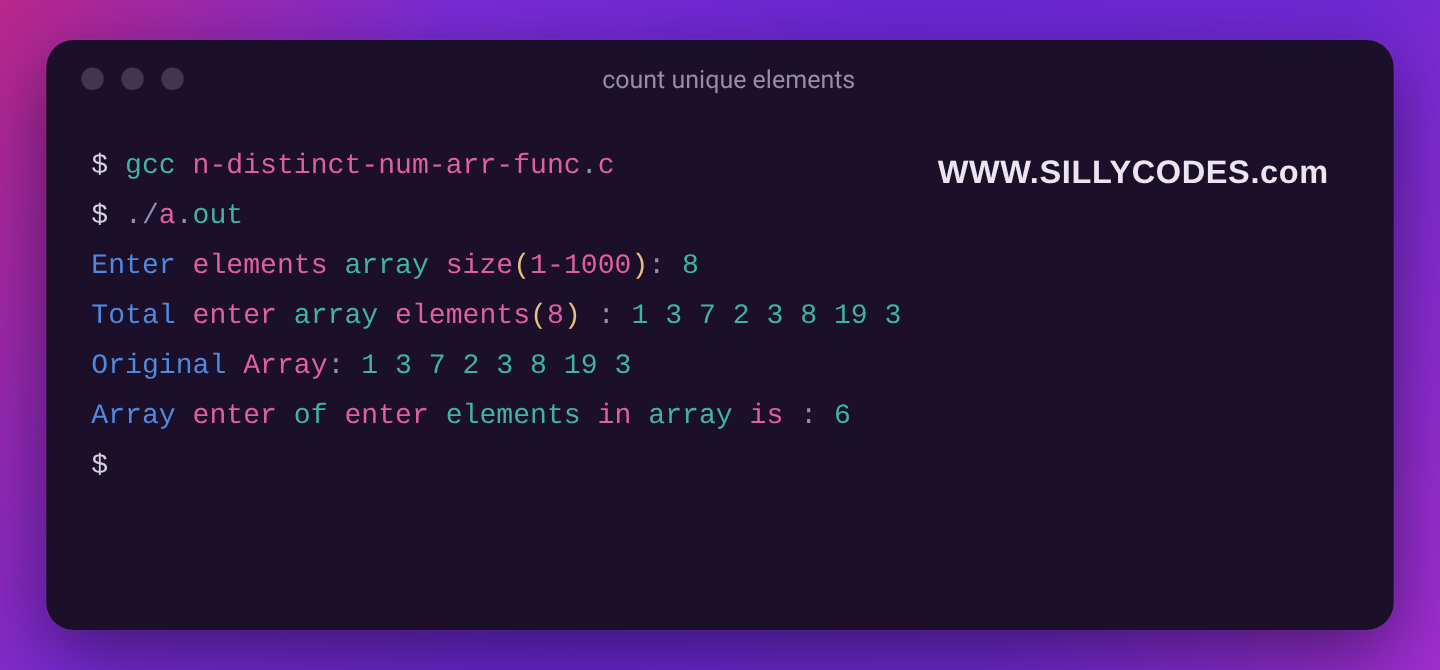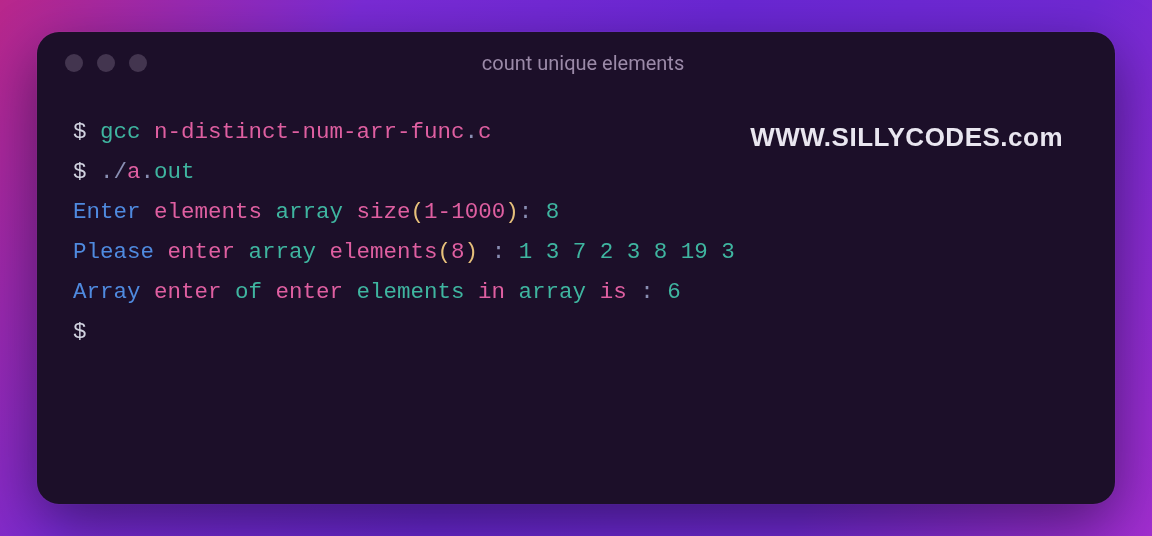--- a/index.html
+++ b/index.html
@@ -98,20 +98,21 @@
 
   <div class="terminal-body">
     <div class="watermark">WWW.SILLYCODES.com</div>
 
     <div class="line"><span class="tok-prompt">$ </span><span class="tok-cmd">gcc </span><span class="tok-arg">n-distinct-num-arr-func</span><span class="tok-dot">.</span><span class="tok-ext">c</span></div>
 
     <div class="line"><span class="tok-prompt">$ </span><span class="tok-dot">.</span><span class="tok-slash">/</span><span class="tok-run">a</span><span class="tok-dot">.</span><span class="tok-out">out</span></div>
 
     <div class="line"><span class="tok-blue">Enter </span><span class="tok-pink">elements </span><span class="tok-teal">array </span><span class="tok-pink">size</span><span class="tok-paren">(</span><span class="tok-num">1</span><span class="tok-pink">-</span><span class="tok-num">1000</span><span class="tok-paren">)</span><span class="tok-colon">: </span><span class="tok-teal">8</span></div>
 
-    <div class="line"><span class="tok-blue">Please </span><span class="tok-pink">enter </span><span class="tok-teal">array </span><span class="tok-pink">elements</span><span class="tok-paren">(</span><span class="tok-num">8</span><span class="tok-paren">)</span><span> </span><span class="tok-colon">: </span><span class="tok-teal">1 3 7 2 3 8 19 3</span></div>
+    <div class="line"><span class="tok-blue">Total </span><span class="tok-pink">enter </span><span class="tok-teal">array </span><span class="tok-pink">elements</span><span class="tok-paren">(</span><span class="tok-num">8</span><span class="tok-paren">)</span><span> </span><span class="tok-colon">: </span><span class="tok-teal">1 3 7 2 3 8 19 3</span></div>
 
+    <div class="line"><span class="tok-blue">Original </span><span class="tok-pink">Array</span><span class="tok-colon">: </span><span class="tok-teal">1 3 7 2 3 8 19 3</span></div>
 
     <div class="line"><span class="tok-blue">Array </span><span class="tok-pink">enter </span><span class="tok-teal">of </span><span class="tok-pink">enter </span><span class="tok-teal">elements </span><span class="tok-pink">in </span><span class="tok-teal">array </span><span class="tok-pink">is </span><span class="tok-colon">: </span><span class="tok-teal">6</span></div>
 
     <div class="line"><span class="tok-prompt">$ </span></div>
   </div>
 </div>
 
 </body></html>

